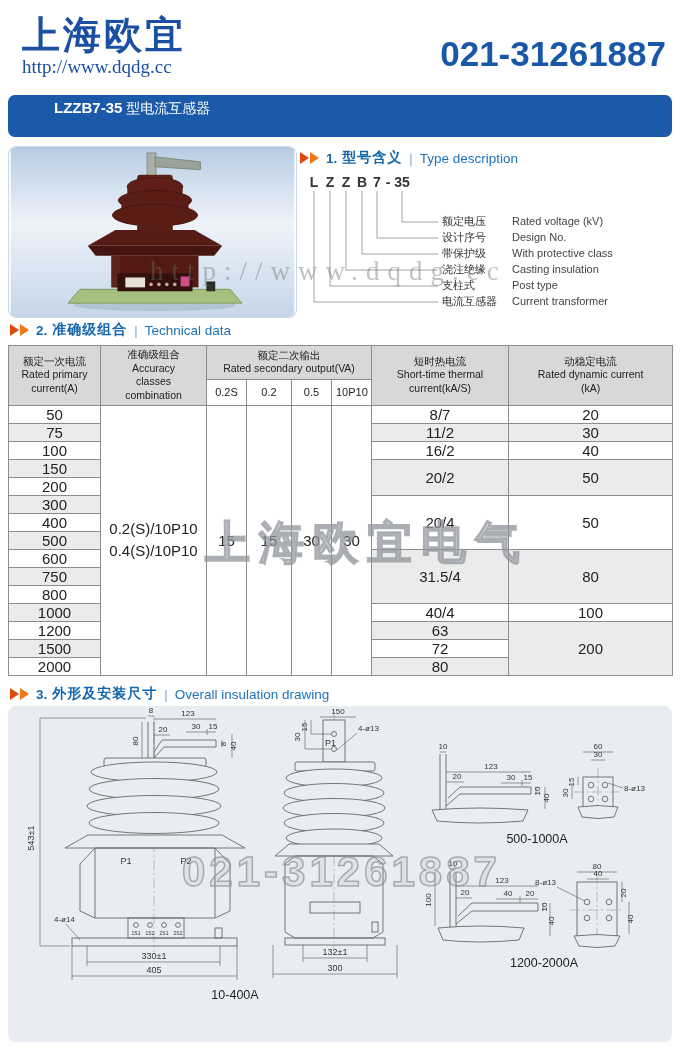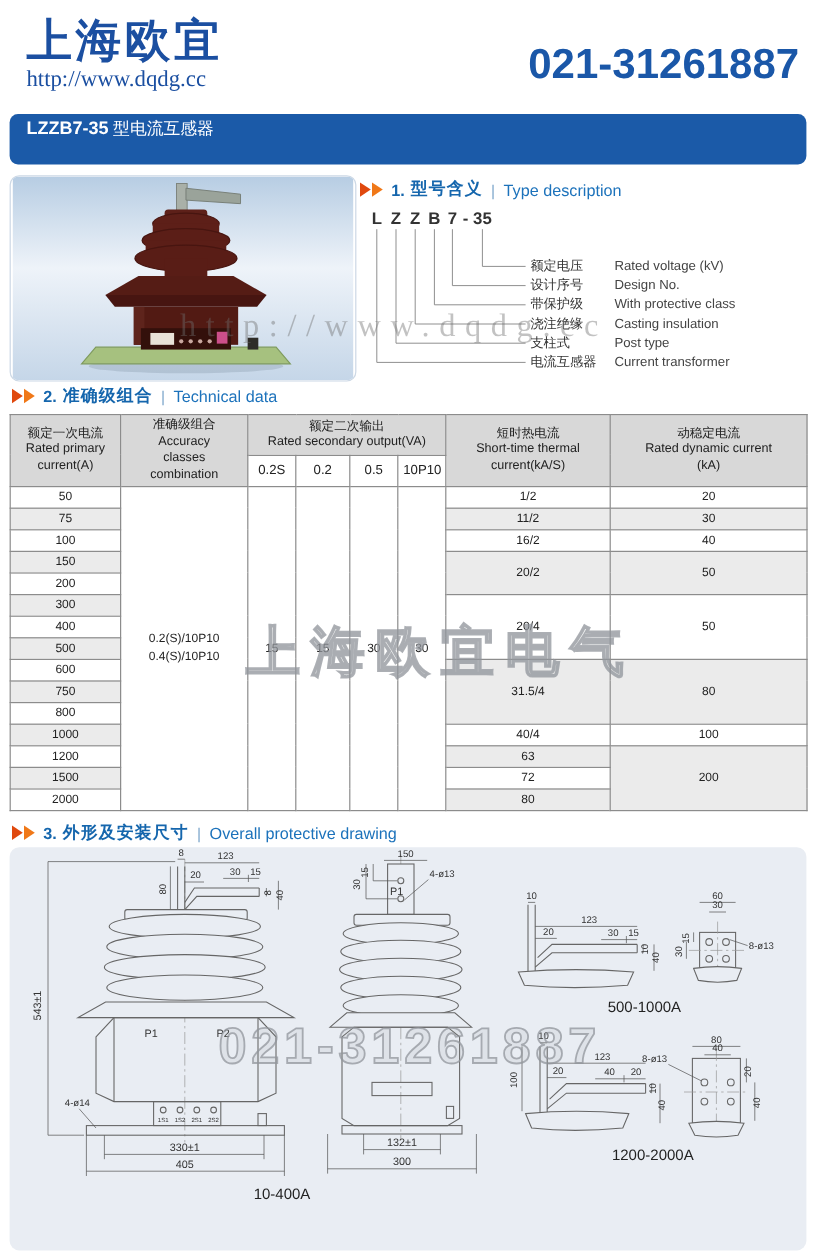--- a/index.html
+++ b/index.html
@@ -7,21 +7,21 @@
   .page{position:relative;width:680px;height:1050px;background:#fff;overflow:hidden;}
 
   
   .logo-block{position:absolute;left:22px;top:16px;}
   .logo-text{font-size:38px;font-weight:bold;color:#1b4fa1;letter-spacing:3px;line-height:1.05;}
   .logo-url{font-family:"Liberation Serif","DejaVu Serif",serif;font-size:19px;color:#1b4fa1;margin-top:0px;}
   .phone{position:absolute;right:14px;top:34px;font-size:35px;font-weight:bold;color:#1a57a8;letter-spacing:0px;}
 
   
   .banner{position:absolute;left:8px;top:95px;width:664px;height:42px;background:#1b5aa8;border-radius:7px;box-sizing:border-box;padding:4px 14px;color:#fff;}
-  .banner-zh{font-size:14px;line-height:17px;}
+  .banner-zh{font-size:14px;line-height:17px;margin-left:32px;}
   .banner-zh .model{font-weight:bold;font-size:15px;}
   .banner-en{font-size:13.5px;line-height:17px;}
 
   
   .sec-head{display:flex;align-items:center;gap:5px;height:20px;}
   .sec-head .arrows{display:flex;align-items:center;gap:1px;margin-right:2px;}
   .sec-head .arrows i{display:block;width:0;height:0;border-top:6px solid transparent;border-bottom:6px solid transparent;}
   .sec-head .arrows .a1{border-left:9px solid #e0490e;}
   .sec-head .arrows .a2{border-left:9px solid #f07818;}
   .sec-num{font-size:13.5px;font-weight:bold;color:#1566ad;}
@@ -40,21 +40,21 @@
   .type-diagram .code{font-size:14px;font-weight:bold;fill:#111;}
   .type-diagram .zh{font-size:11px;fill:#333;}
   .type-diagram .en{font-size:11px;fill:#444;}
   .type-diagram path{stroke:#8a8a8a;stroke-width:0.8;fill:none;}
 
   
   table.tech{position:absolute;left:8px;top:345px;width:664px;border-collapse:collapse;table-layout:fixed;}
   table.tech th,table.tech td{border:1px solid #8c8c8c;text-align:center;vertical-align:middle;color:#222;}
   table.tech th{background:#d8d8d8;font-weight:normal;font-size:10.5px;line-height:1.3;padding:2px 1px;white-space:pre-line;}
   table.tech tr.sub th{background:#fff;font-size:11px;height:17px;padding:4px;}
-  table.tech td{font-size:10px;height:17px;padding:0 2px;background:#fff;}
+  table.tech td{font-size:15px;height:17px;padding:0 2px;background:#fff;}
   table.tech td.shade{background:#ebebeb;}
   table.tech td.pre{white-space:pre-line;line-height:1.5;}
 
   
   .drawing-box{position:absolute;left:8px;top:706px;width:664px;height:336px;background:#e9edf3;border-radius:8px;}
   .draw-svg{display:block;}
   .draw-svg text{fill:#333;font-size:8px;}
   .draw-svg .cap{font-size:12.5px;fill:#222;}
   .draw-svg .lbl{font-size:9px;fill:#333;}
   .draw-svg .tiny{font-size:5px;fill:#333;}
@@ -218,21 +218,21 @@
     </thead>
     <tbody>
         <tr>
           <td>50</td>
           <td rowspan="15" class="pre">0.2(S)/10P10
 0.4(S)/10P10</td>
           <td rowspan="15">15</td>
           <td rowspan="15">15</td>
           <td rowspan="15">30</td>
           <td rowspan="15">30</td>
-          <td rowspan="1">1/2</td>
+          <td rowspan="1">8/7</td>
           <td rowspan="1">20</td>
         </tr>
         <tr>
           <td class="shade">75</td>
           <td rowspan="1" class="shade">11/2</td>
           <td rowspan="1" class="shade">30</td>
         </tr>
         <tr>
           <td>100</td>
           <td rowspan="1">16/2</td>
@@ -290,21 +290,21 @@
   </table>
 
   <div class="sec-head sec3">
     <span class="arrows">
         <i class="a1"></i>
         <i class="a2"></i>
       </span>
     <span class="sec-num">3.</span>
     <span class="sec-zh">外形及安装尺寸</span>
     <span class="sec-sep">|</span>
-    <span class="sec-en">Overall protective drawing</span>
+    <span class="sec-en">Overall insulation drawing</span>
   </div>
 
   <div class="drawing-box">
     <svg class="draw-svg" width="664" height="336" viewBox="0 0 664 336">
       <defs>
         <pattern id="hatch" width="5" height="5" patternTransform="rotate(45)" patternUnits="userSpaceOnUse">
           <line x1="0" y1="0" x2="0" y2="5" stroke="#7a8087" stroke-width="1.4"></line>
         </pattern>
       </defs>
 

